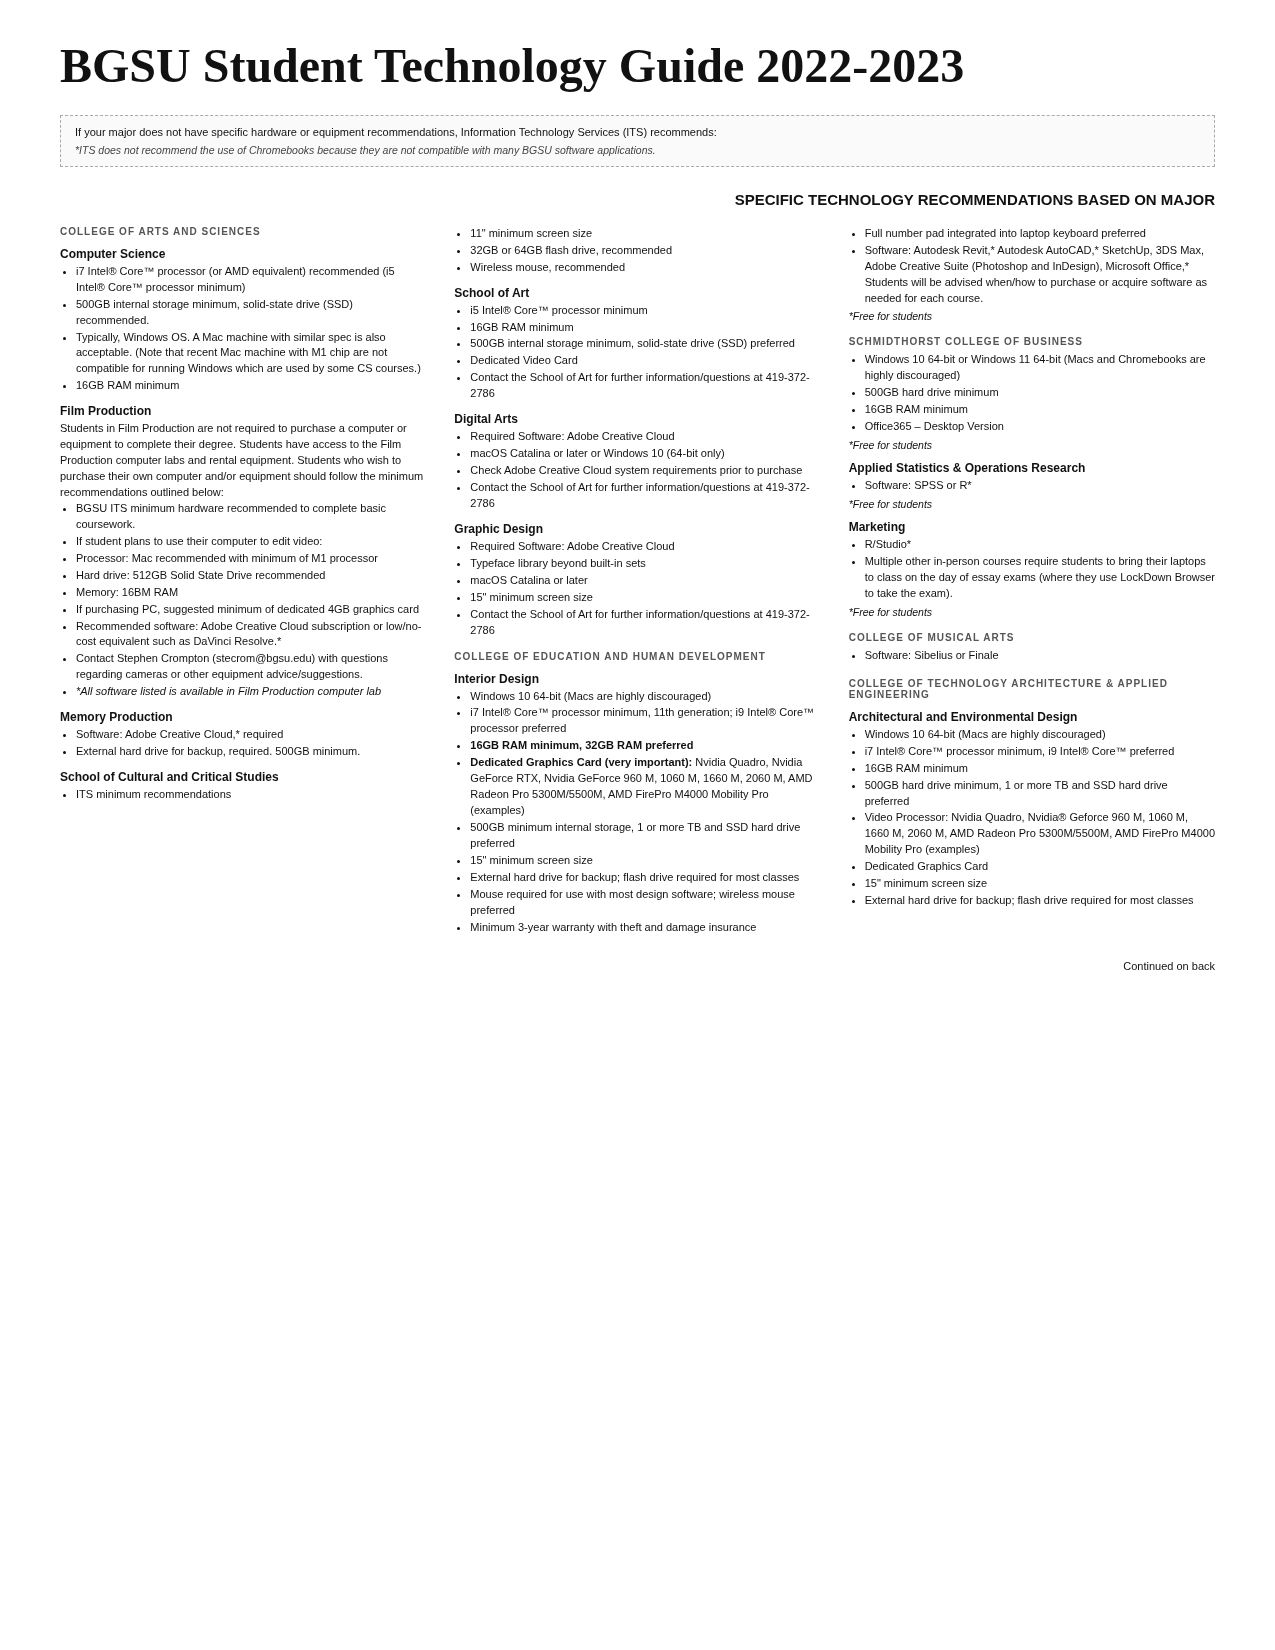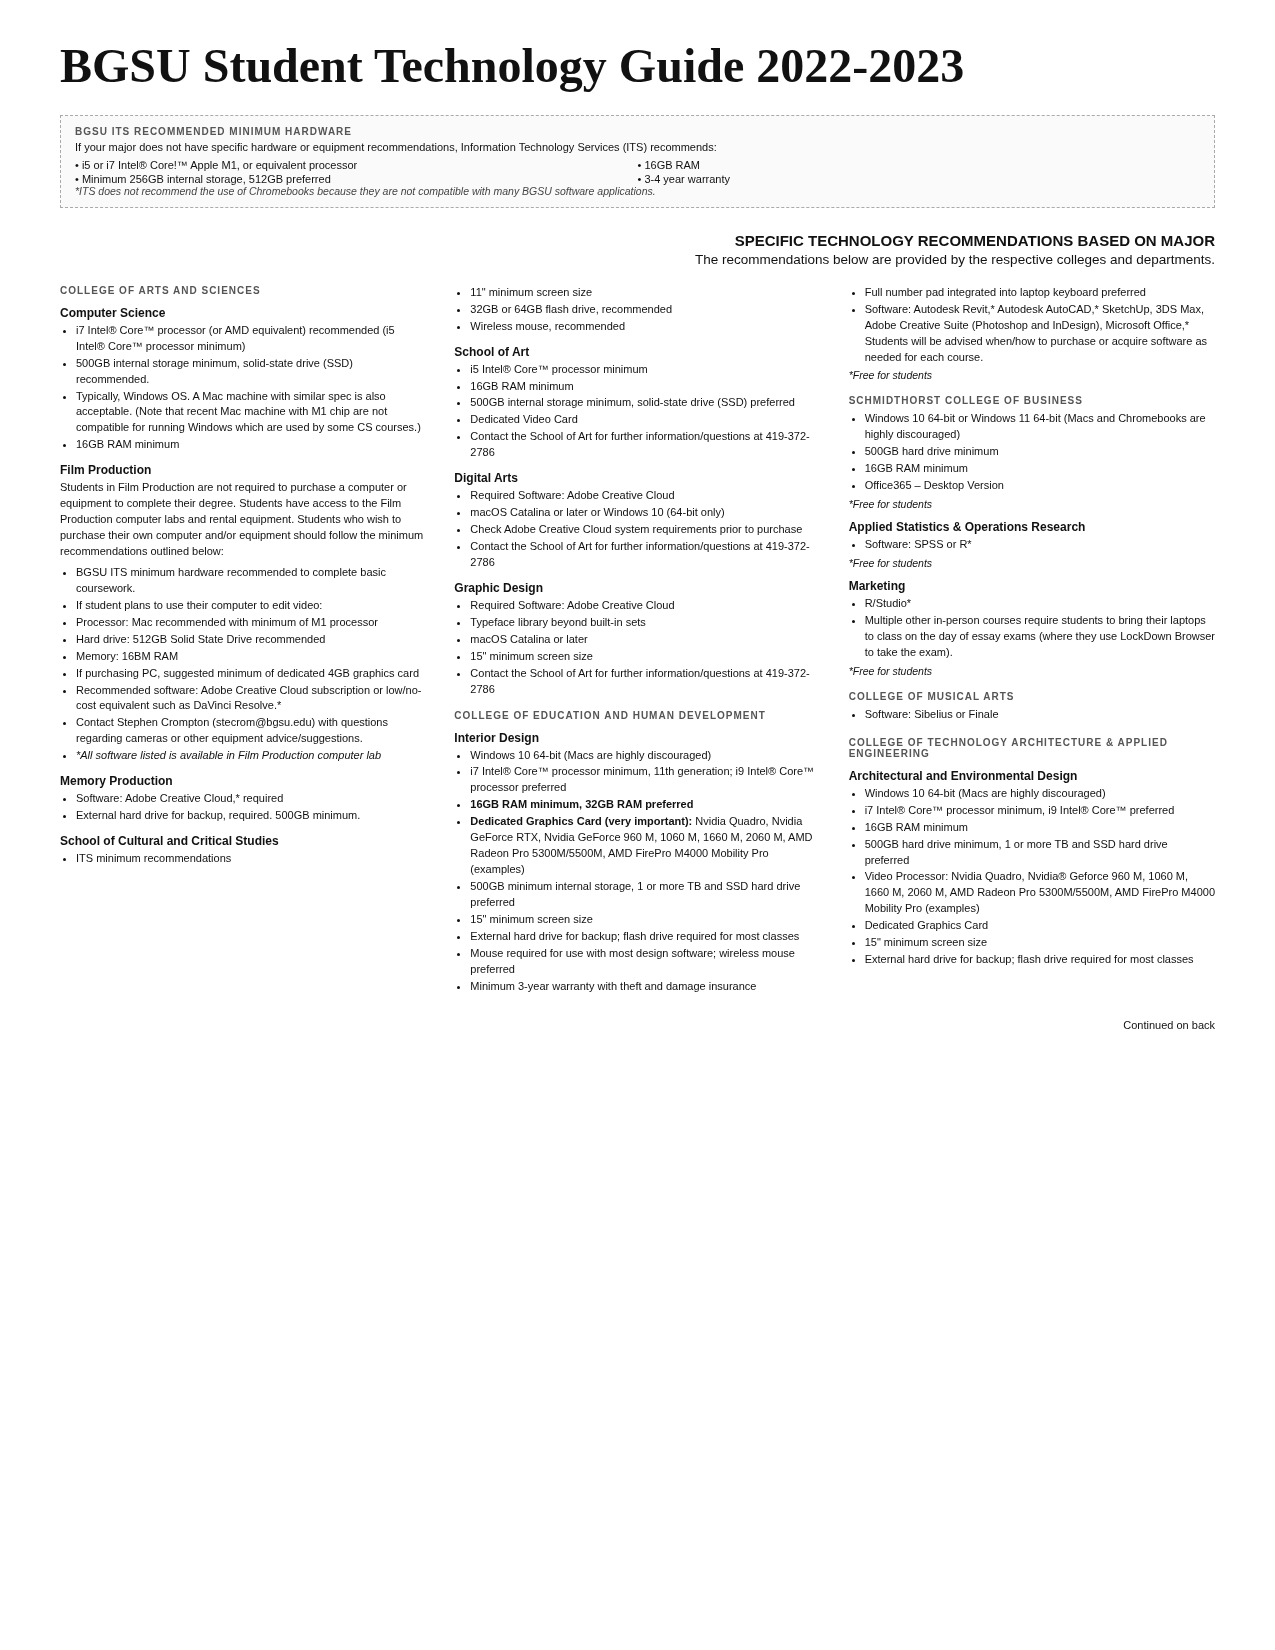--- a/index.html
+++ b/index.html
@@ -97,48 +97,39 @@
       font-size: 10.5px;
       margin-bottom: 4px;
     }
     .free-note {
       font-style: italic;
       font-size: 10.5px;
     }
     p.body-text {
       font-size: 11px;
       line-height: 1.45;
-      margin-bottom: 5px;
     }
     .continued {
       text-align: right;
       font-size: 11px;
       margin-top: 20px;
     }
   </style>
 </head>
 <body>
 
 <h1 class="main-title">BGSU Student Technology Guide 2022-2023</h1>
 
 <div class="hardware-box">
-  <div class="hw-title">BGSU ITS RECOMMENDED MINIMUM HARDWARE</div>
   <div class="hw-intro">If your major does not have specific hardware or equipment recommendations, Information Technology Services (ITS) recommends:</div>
-  <div class="hw-grid">
-    <div class="col">• i5 or i7 Intel® Core!™ Apple M1, or equivalent processor</div>
-    <div class="col">• 16GB RAM</div>
-    <div class="col">• Minimum 256GB internal storage, 512GB preferred</div>
-    <div class="col">• 3-4 year warranty</div>
-  </div>
   <div class="hw-note">*ITS does not recommend the use of Chromebooks because they are not compatible with many BGSU software applications.</div>
 </div>
 
 <div class="section-header">
   <div class="sh-title">SPECIFIC TECHNOLOGY RECOMMENDATIONS BASED ON MAJOR</div>
-  <div class="sh-sub">The recommendations below are provided by the respective colleges and departments.</div>
 </div>
 
 <div class="columns-3">
 
   <div>
     <div class="col-section">
       <div class="col-section-title">COLLEGE OF ARTS AND SCIENCES</div>
 
       <div class="sub-section-title">Computer Science</div>
       <ul>

